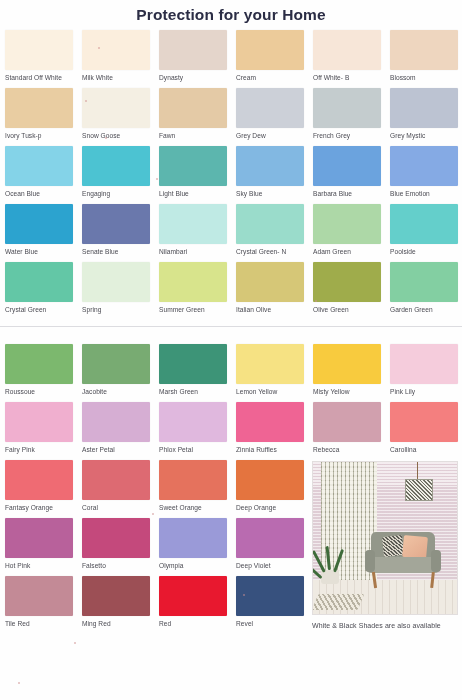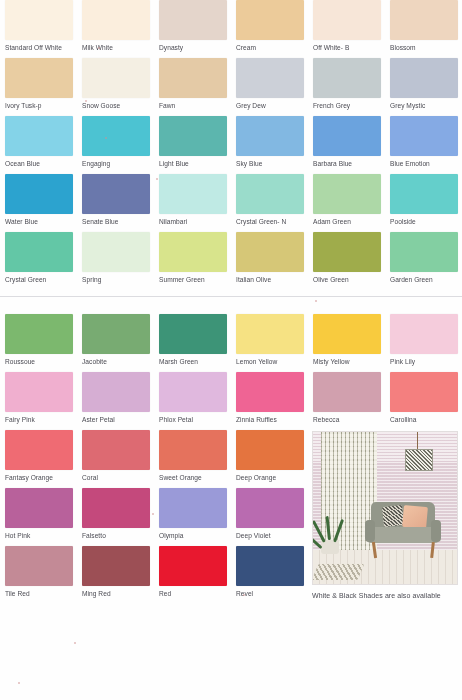--- a/index.html
+++ b/index.html
@@ -180,20 +180,23 @@
     font-family: "Liberation Sans", sans-serif;
   }
   
   .speck { position: absolute; width: 1.5px; height: 1.5px; border-radius: 50%; background: #d08f8f; opacity: .55; }
 </style>
 </head>
 <body>
 
 <div id="page">
 
+  <div class="title-bar">
+    <div class="page-title" style="color: rgb(43, 45, 69);">Protection for your Home</div>
+  </div>
 
   <div class="section">
     <div class="grid" id="grid-1">
         <div class="cell">
           <div class="chip" style="background: rgb(251, 241, 225);"></div>
           <div class="chip-label">Standard Off White</div>
         </div>
         <div class="cell">
           <div class="chip" style="background: rgb(251, 238, 221);"></div>
           <div class="chip-label">Milk White</div>

